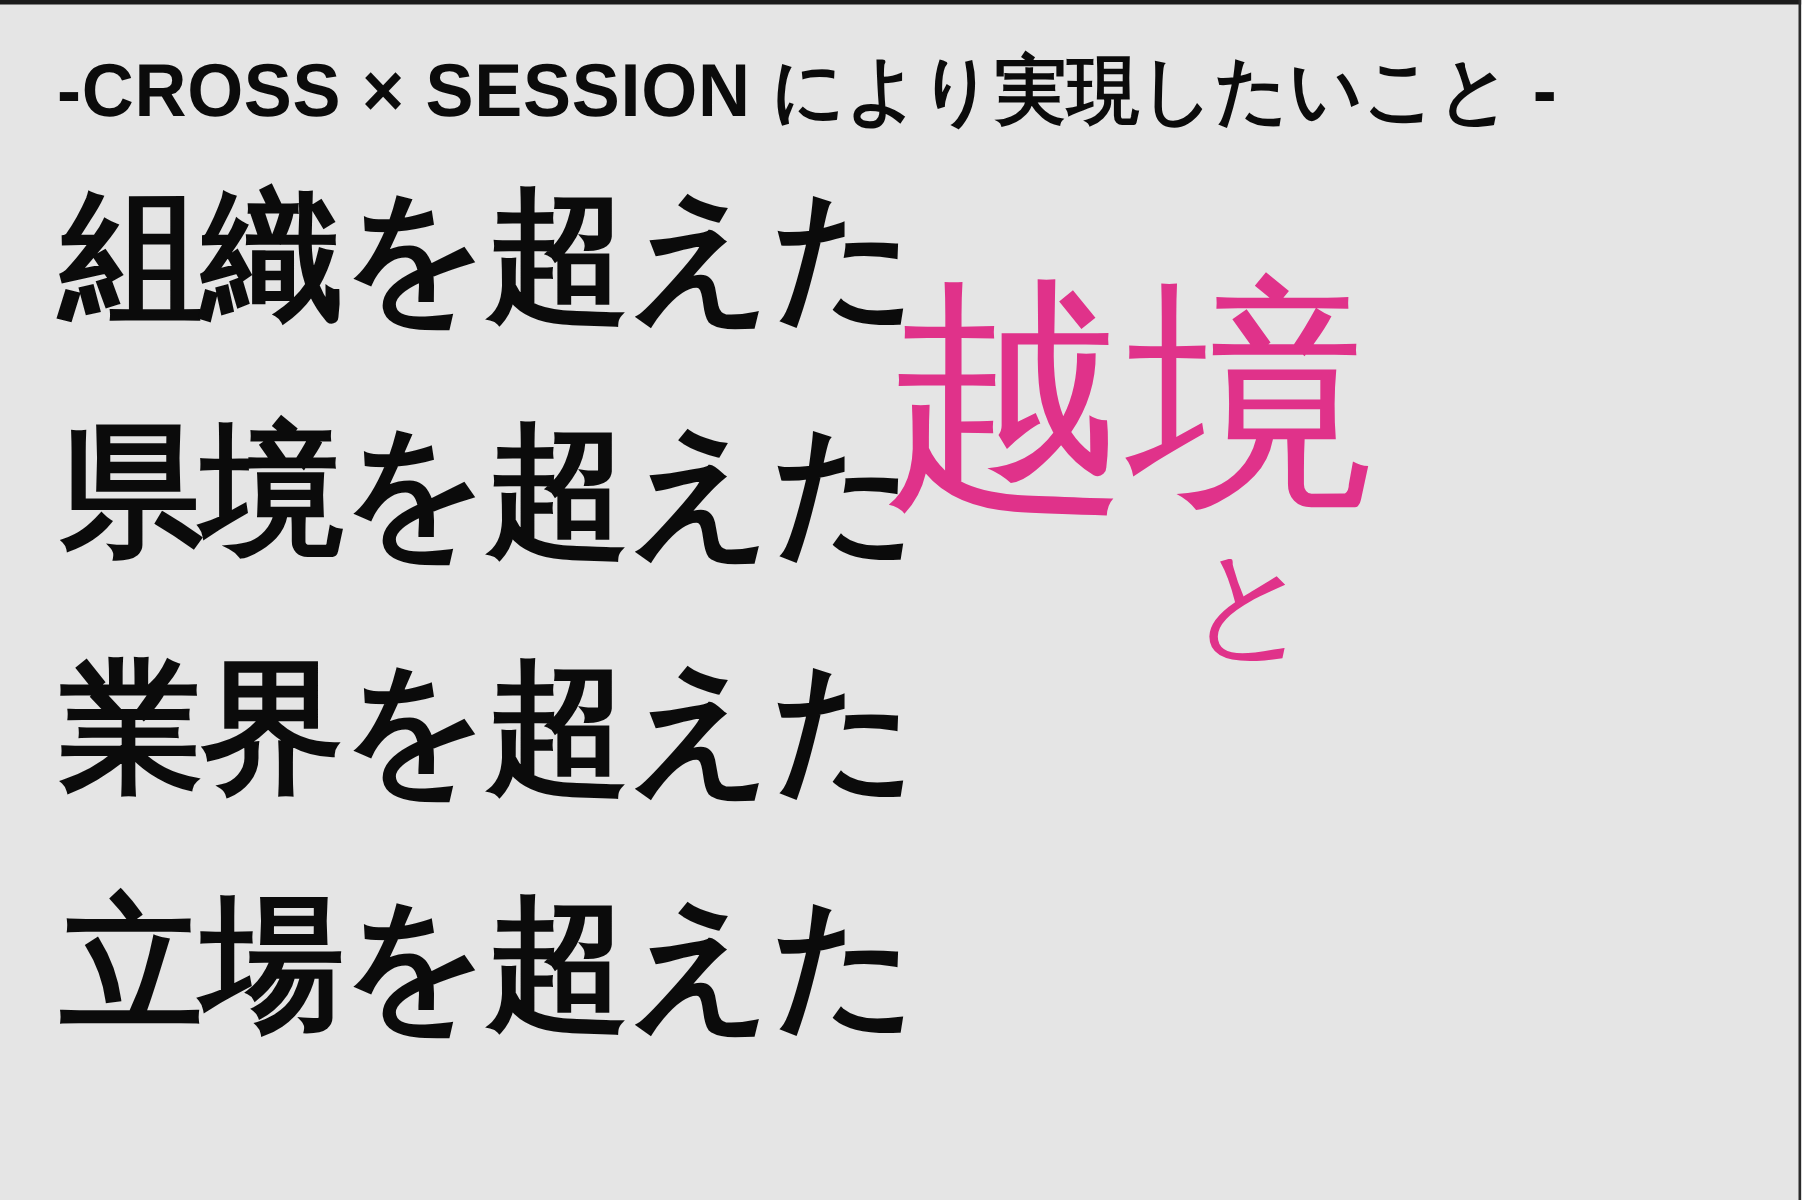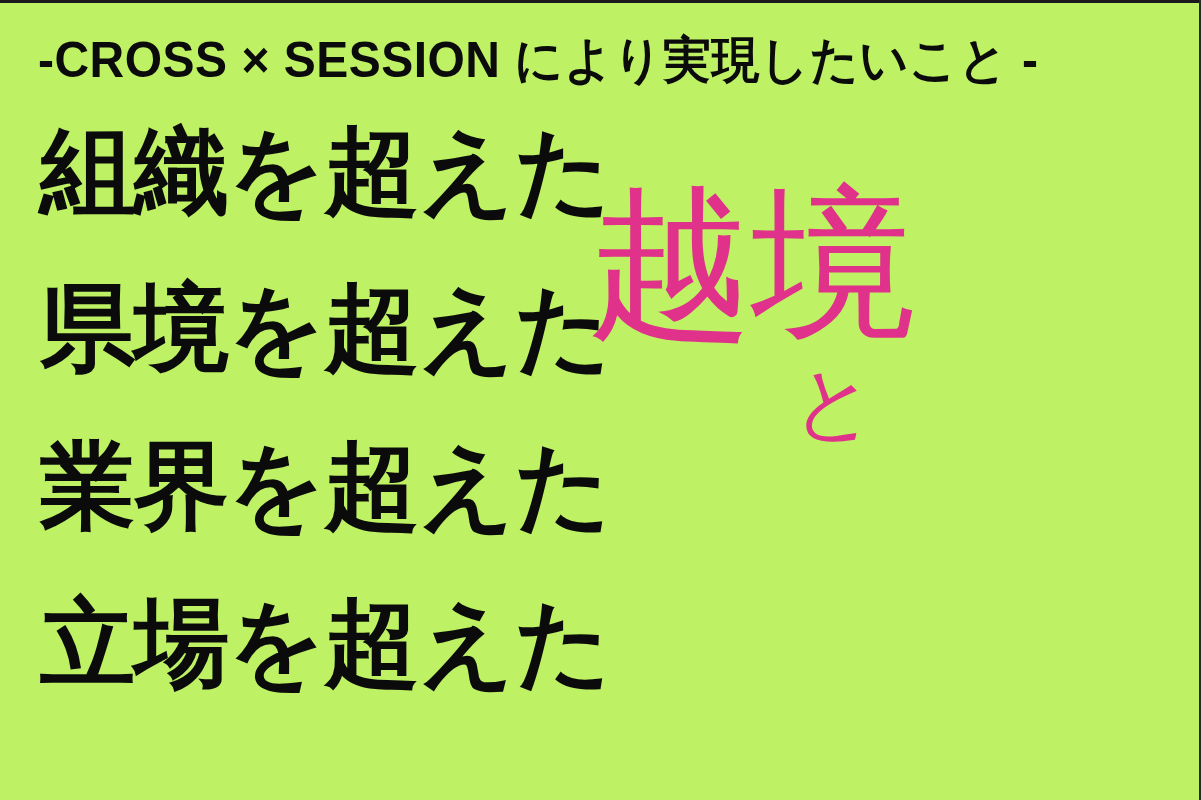--- a/index.html
+++ b/index.html
@@ -107,21 +107,21 @@
   }
   .pink-bottom {
     left: 212px;
     top: 300px;
     font-size: 172px;
   }
 </style>
 </head>
 <body>
 
-<div id="slide" style="background: #bef264;">
+<div id="slide" style="background: #e5e5e5;">
 
   <div class="top-rule" style="background: rgb(27, 27, 27);"></div>
   <div class="right-rule"></div>
 
   <div class="headline" style="color: rgb(11, 11, 11);">-CROSS × SESSION により実現したいこと -</div>
 
   <div class="left-stack">
     <div class="left-line" style="color: rgb(11, 11, 11);">組織を超えた</div>
     <div class="left-line" style="color: rgb(11, 11, 11);">県境を超えた</div>
     <div class="left-line" style="color: rgb(11, 11, 11);">業界を超えた</div>

